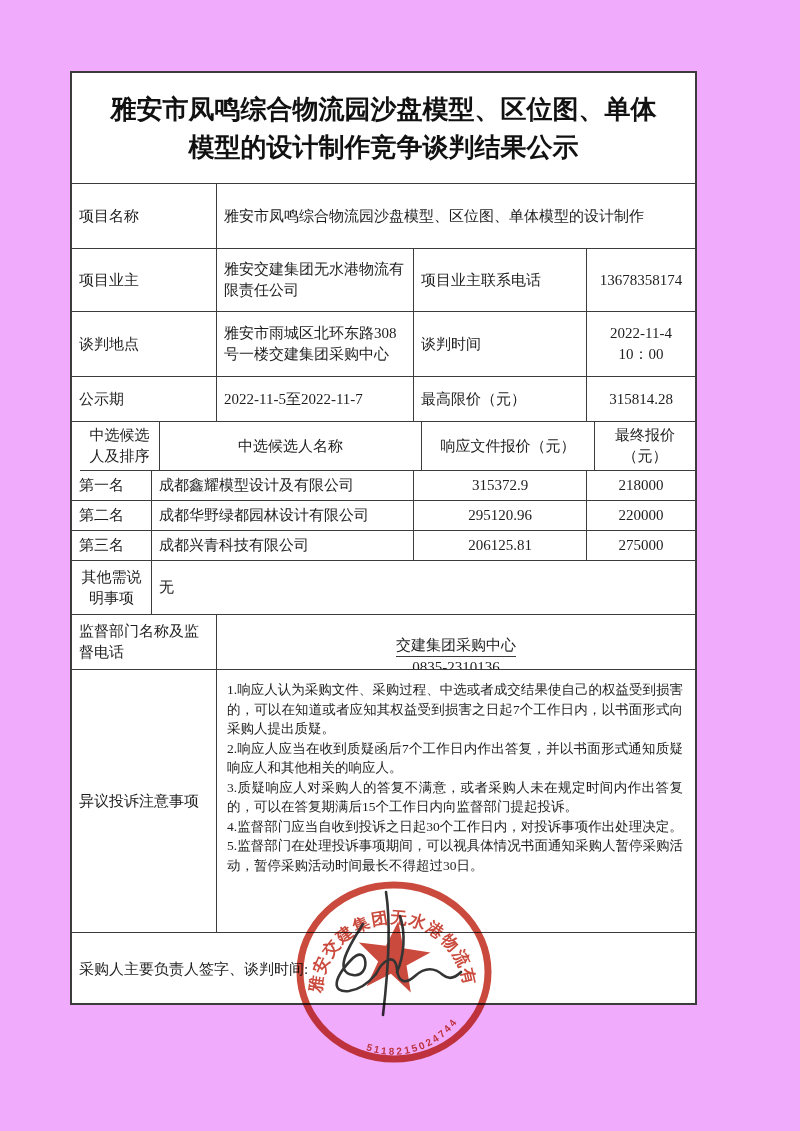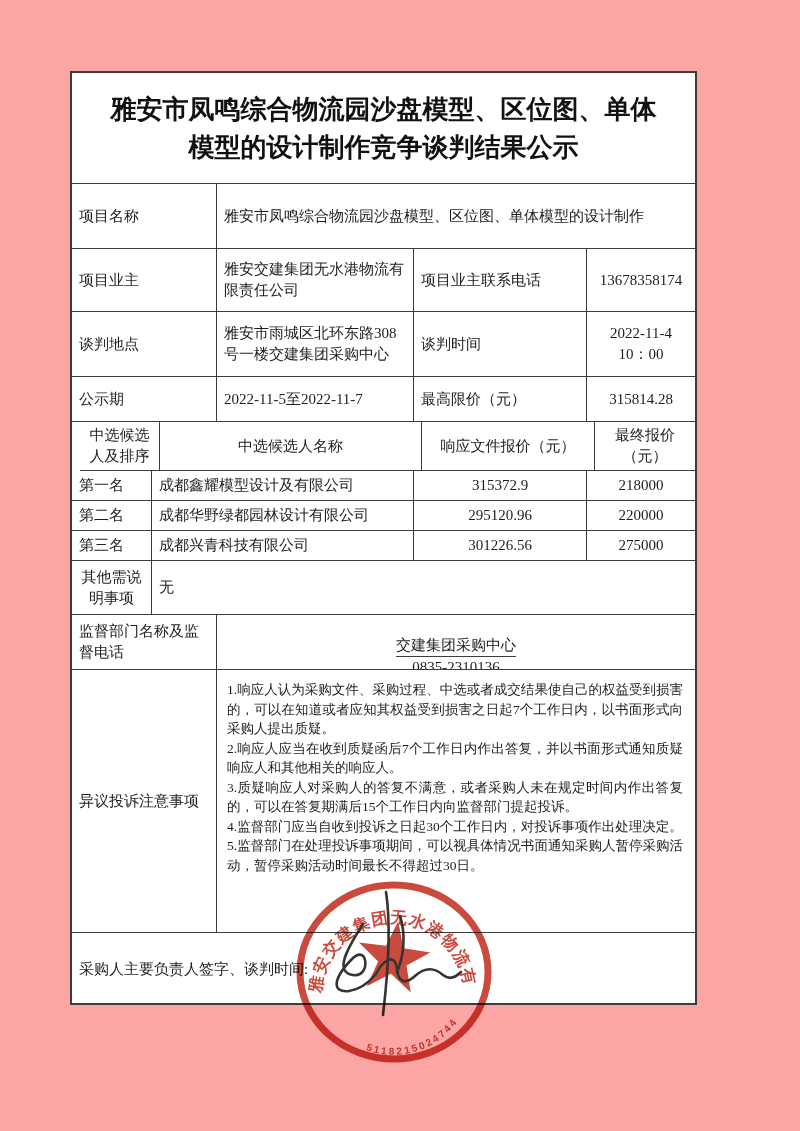--- a/index.html
+++ b/index.html
@@ -1,17 +1,17 @@
 <!DOCTYPE html>
 <html><head>
 <meta charset="utf-8">
 <style>
   html,body{margin:0;padding:0;background:#ffffff;}
   .page{
-    position:relative;width:800px;height:1131px;background:#fca5a5;
+    position:relative;width:800px;height:1131px;background:#f0abfc;
     font-family:"Liberation Serif","DejaVu Serif",serif;color:#1d1d1d;overflow:hidden;
   }
   .doc-table{
     position:absolute;left:70px;top:71px;width:627px;height:934px;
     border:2px solid #3c3c3c;box-sizing:border-box;display:flex;flex-direction:column;
     background:#ffffff;
   }
   .row{display:flex;border-bottom:1.5px solid #3c3c3c;box-sizing:border-box;flex:0 0 auto;}
   .row.last{border-bottom:none;}
   .cell{
@@ -111,21 +111,21 @@
     <div class="row r6">
       <div class="cell w-rank">第二名</div>
       <div class="cell w-name">成都华野绿都园林设计有限公司</div>
       <div class="cell w-bid center">295120.96</div>
       <div class="cell w-final end center">220000</div>
     </div>
 
     <div class="row r6">
       <div class="cell w-rank">第三名</div>
       <div class="cell w-name">成都兴青科技有限公司</div>
-      <div class="cell w-bid center">301226.56</div>
+      <div class="cell w-bid center">206125.81</div>
       <div class="cell w-final end center">275000</div>
     </div>
 
     <div class="row r9">
       <div class="cell w-rank center">其他需说明事项</div>
       <div class="cell c4 end">无</div>
     </div>
 
     <div class="row r10">
       <div class="cell c1">监督部门名称及监督电话</div>

